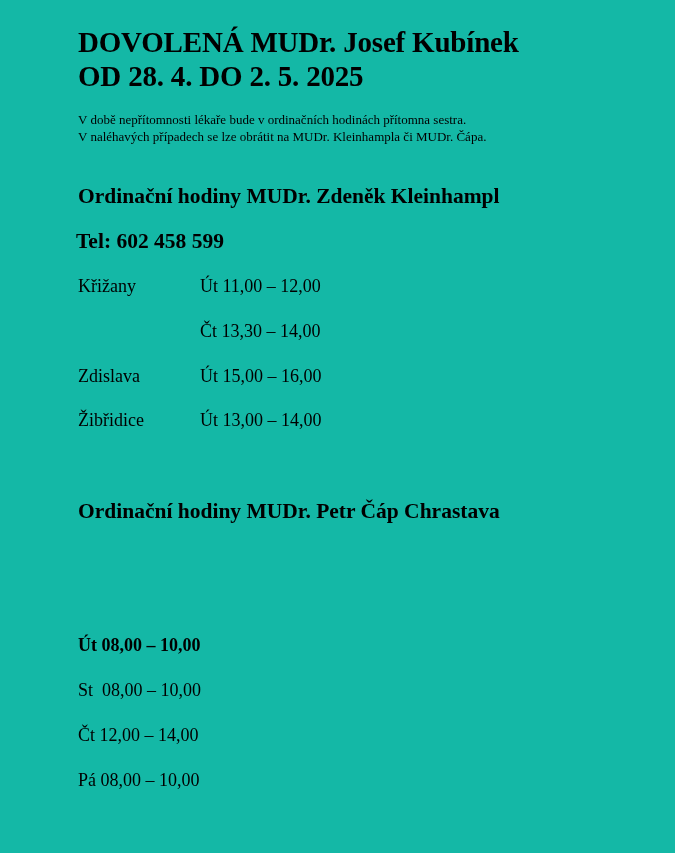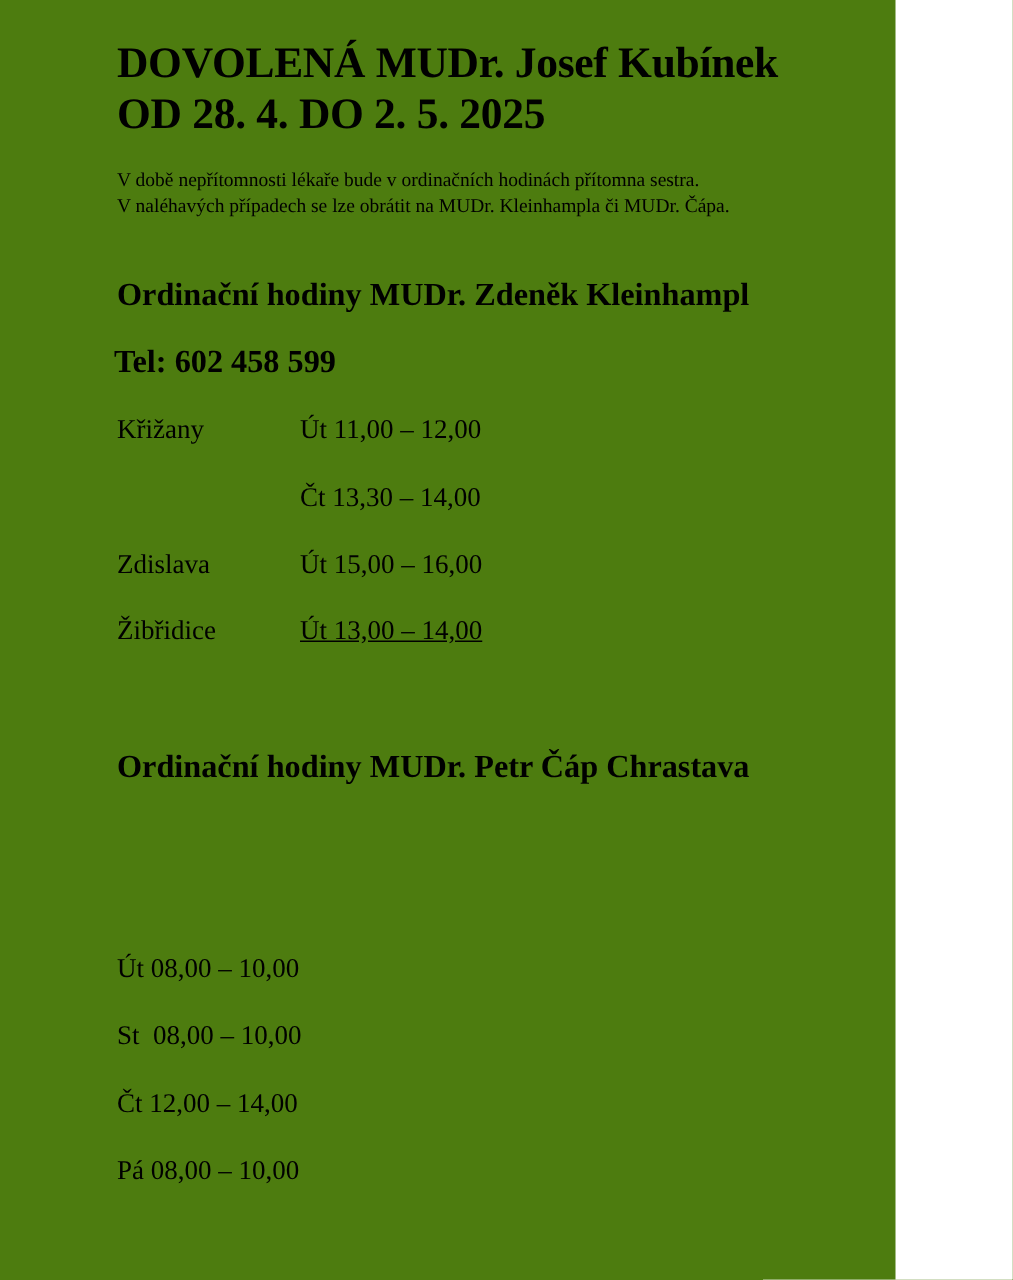--- a/index.html
+++ b/index.html
@@ -11,22 +11,22 @@
       width: 675px;
       height: 853px;
       position: relative;
       overflow: hidden;
       font-family: "Liberation Serif", "DejaVu Serif", serif;
       color: #000000;
     }
     .page {
       position: absolute;
       left: 0; top: 0;
-      width: 597px; height: 853px;
-      background: #4d7c0f;
+      width: 675px; height: 853px;
+      background: #14b8a6;
     }
     .abs { position: absolute; white-space: nowrap; }
     .title {
       font-weight: bold;
       font-size: 29px;
       line-height: 32px;
       letter-spacing: -0.2px;
     }
     .note {
       font-size: 13px;
@@ -60,22 +60,22 @@
 
   <div class="abs row place" style="top:273px;">Křižany</div>
   <div class="abs row hours" style="top:273px;">Út 11,00 – 12,00</div>
 
   <div class="abs row hours" style="top:318px;">Čt 13,30 – 14,00</div>
 
   <div class="abs row place" style="top:363px;">Zdislava</div>
   <div class="abs row hours" style="top:363px;">Út 15,00 – 16,00</div>
 
   <div class="abs row place" style="top:407px;">Žibřidice</div>
-  <div class="abs row hours" style="top:407px;text-decoration:underline;">Út 13,00 – 14,00</div>
+  <div class="abs row hours" style="top:407px;">Út 13,00 – 14,00</div>
 
   <div class="abs heading" style="left:78px; top:498px;text-align:center;">Ordinační hodiny MUDr. Petr Čáp Chrastava</div>
 
-  <div class="abs row" style="left:78px; top:632px; white-space:pre;">Út 08,00 – 10,00</div>
+  <div class="abs row" style="left:78px; top:632px; white-space:pre;font-weight:bold;">Út 08,00 – 10,00</div>
   <div class="abs row" style="left:78px; top:677px; white-space:pre;">St  08,00 – 10,00</div>
   <div class="abs row" style="left:78px; top:722px; white-space:pre;">Čt 12,00 – 14,00</div>
   <div class="abs row" style="left:78px; top:767px; white-space:pre;">Pá 08,00 – 10,00</div>
 
 </div>
 
 </body></html>

